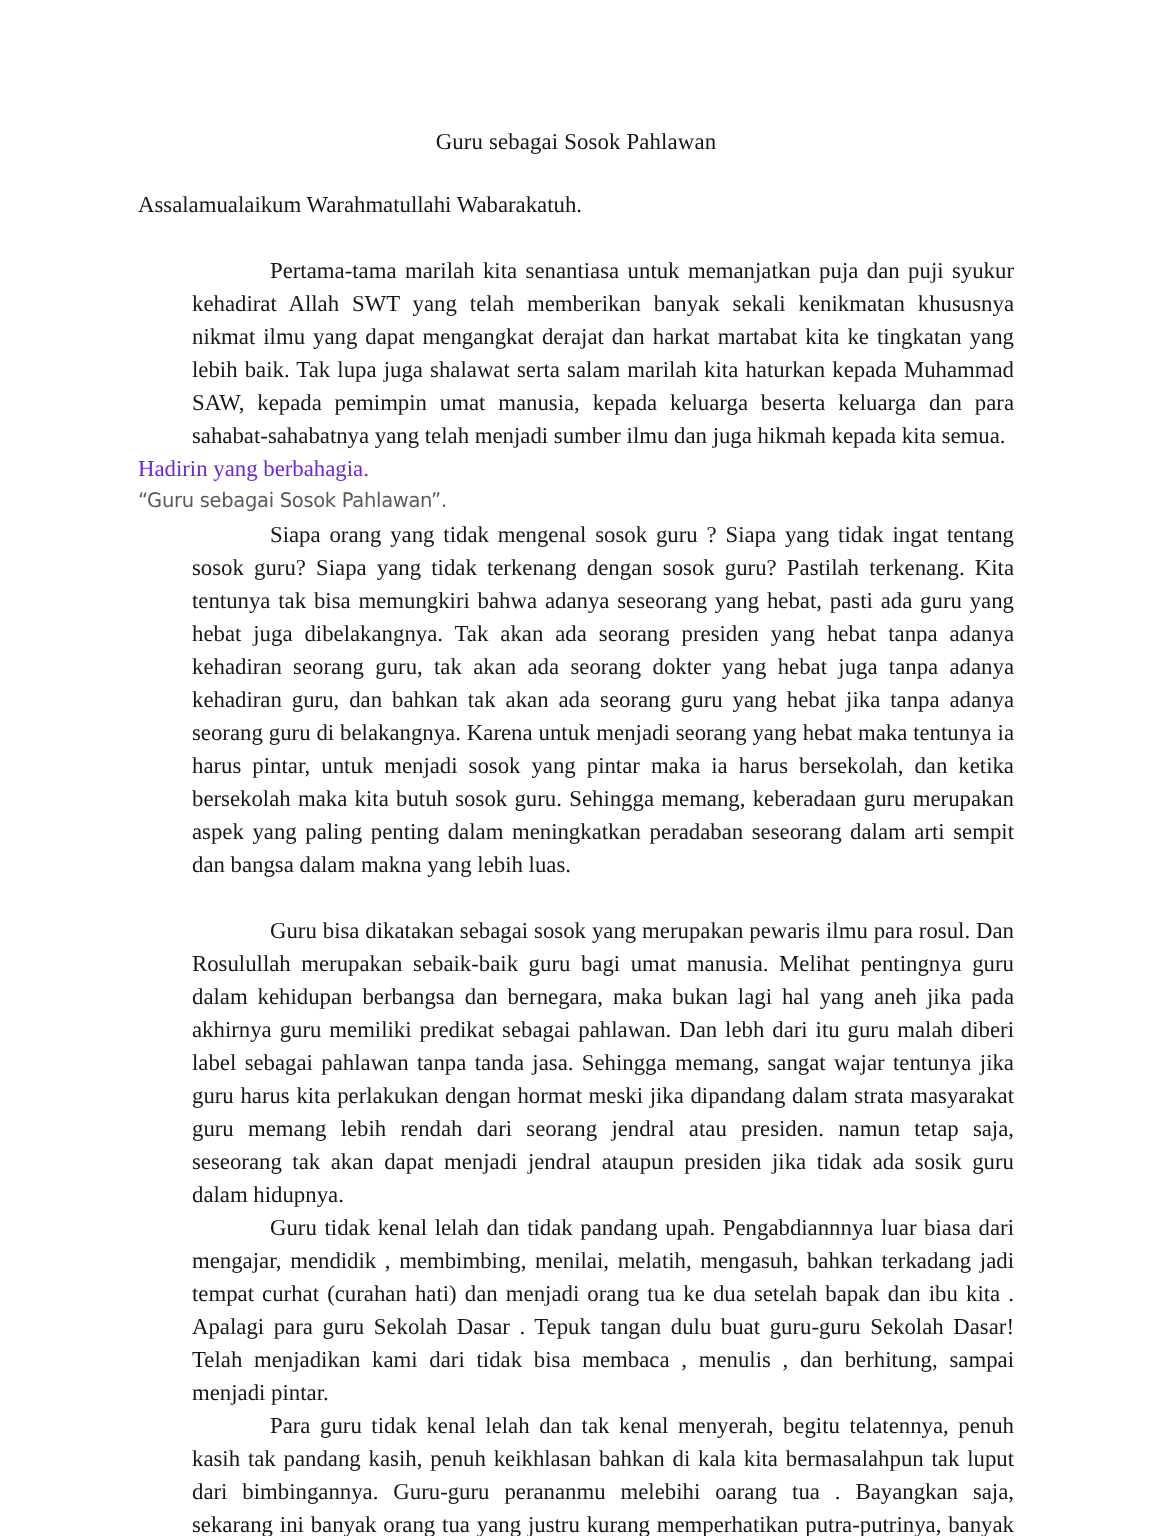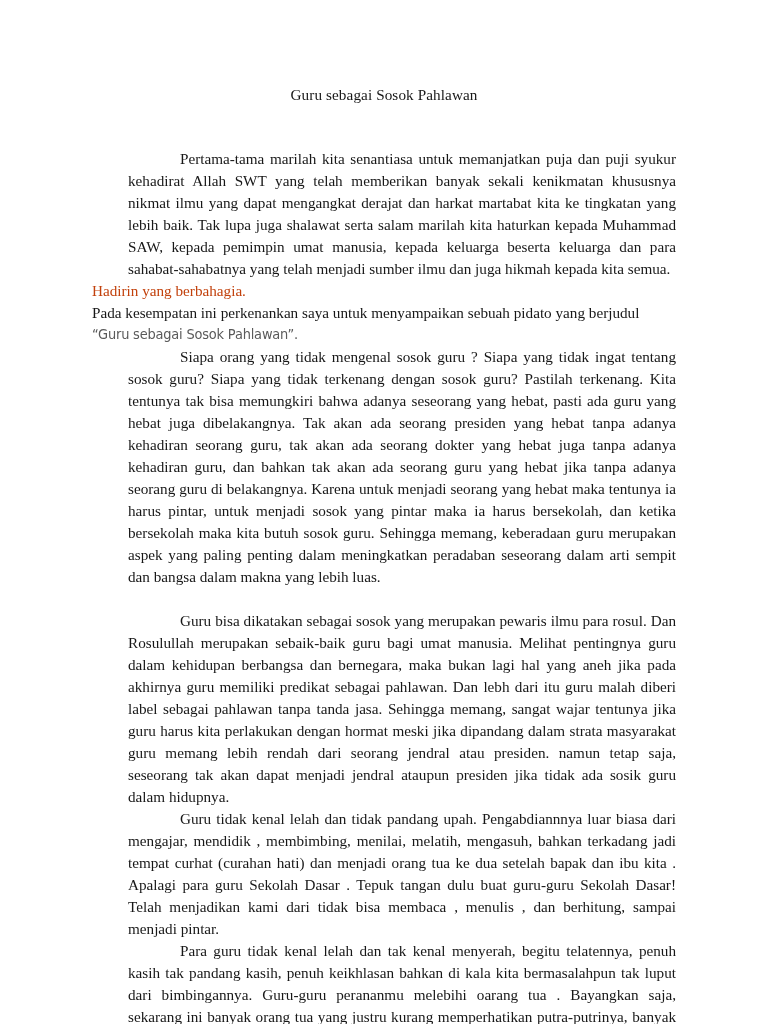--- a/index.html
+++ b/index.html
@@ -55,21 +55,21 @@
   }
   .para.indent {
     text-indent: 52px;
     margin-left: 36px;
   }
   .line-plain {
     font-size: 15.2px;
     line-height: 22px;
     margin: 0;
     text-align: left;
-    color: #c2410c;
+    color: #6d28d9;
   }
   
   .quoted-title {
     font-family: "DejaVu Sans", "Liberation Sans", sans-serif;
     font-size: 13.4px;
     line-height: 22px;
     margin: 0;
     color: #5a5a5a;
     letter-spacing: -0.2px;
     transform: scaleX(0.97);
@@ -84,28 +84,28 @@
   }
 </style>
 </head>
 <body>
 
 <div class="page">
   <div class="content">
 
     <div class="doc-title">Guru sebagai Sosok Pahlawan</div>
 
+    <p class="salutation">Assalamualaikum Warahmatullahi Wabarakatuh.</p>
 
     <div class="gap-line"></div>
 
     <p class="para indent">Pertama-tama marilah kita senantiasa untuk memanjatkan puja dan puji syukur kehadirat Allah SWT yang telah memberikan banyak sekali kenikmatan khususnya nikmat ilmu yang dapat mengangkat derajat dan harkat martabat kita ke tingkatan yang lebih baik. Tak lupa juga shalawat serta salam marilah kita haturkan kepada Muhammad SAW, kepada pemimpin umat manusia, kepada keluarga beserta keluarga dan para sahabat-sahabatnya yang telah menjadi sumber ilmu dan juga hikmah kepada kita semua.</p>
 
     <p class="line-plain">Hadirin yang berbahagia.</p>
 
-    <p class="para">Pada kesempatan ini perkenankan saya untuk menyampaikan sebuah pidato yang berjudul</p>
 
     <p class="quoted-title">“Guru sebagai Sosok Pahlawan”.</p>
 
     <p class="para indent">Siapa orang yang tidak mengenal sosok guru ? Siapa yang tidak ingat tentang sosok guru? Siapa yang tidak terkenang dengan sosok guru? Pastilah terkenang. Kita tentunya tak bisa memungkiri bahwa adanya seseorang yang hebat, pasti ada guru yang hebat juga dibelakangnya. Tak akan ada seorang presiden yang hebat tanpa adanya kehadiran seorang guru, tak akan ada seorang dokter yang hebat juga tanpa adanya kehadiran guru, dan bahkan tak akan ada seorang guru yang hebat jika tanpa adanya seorang guru di belakangnya. Karena untuk menjadi seorang yang hebat maka tentunya ia harus pintar, untuk menjadi sosok yang pintar maka ia harus bersekolah, dan ketika bersekolah maka kita butuh sosok guru. Sehingga memang, keberadaan guru merupakan aspek yang paling penting dalam meningkatkan peradaban seseorang dalam arti sempit dan bangsa dalam makna yang lebih luas.</p>
 
     <div class="gap-line"></div>
 
 
     <p class="para indent">Guru bisa dikatakan sebagai sosok yang merupakan pewaris ilmu para rosul. Dan Rosulullah merupakan sebaik-baik guru bagi umat manusia. Melihat pentingnya guru dalam kehidupan berbangsa dan bernegara, maka bukan lagi hal yang aneh jika pada akhirnya guru memiliki predikat sebagai pahlawan. Dan lebh dari itu guru malah diberi label sebagai pahlawan tanpa tanda jasa. Sehingga memang, sangat wajar tentunya jika guru harus kita perlakukan dengan hormat meski jika dipandang dalam strata masyarakat guru memang lebih rendah dari seorang jendral atau presiden. namun tetap saja, seseorang tak akan dapat menjadi jendral ataupun presiden jika tidak ada sosik guru dalam hidupnya.</p>
 

